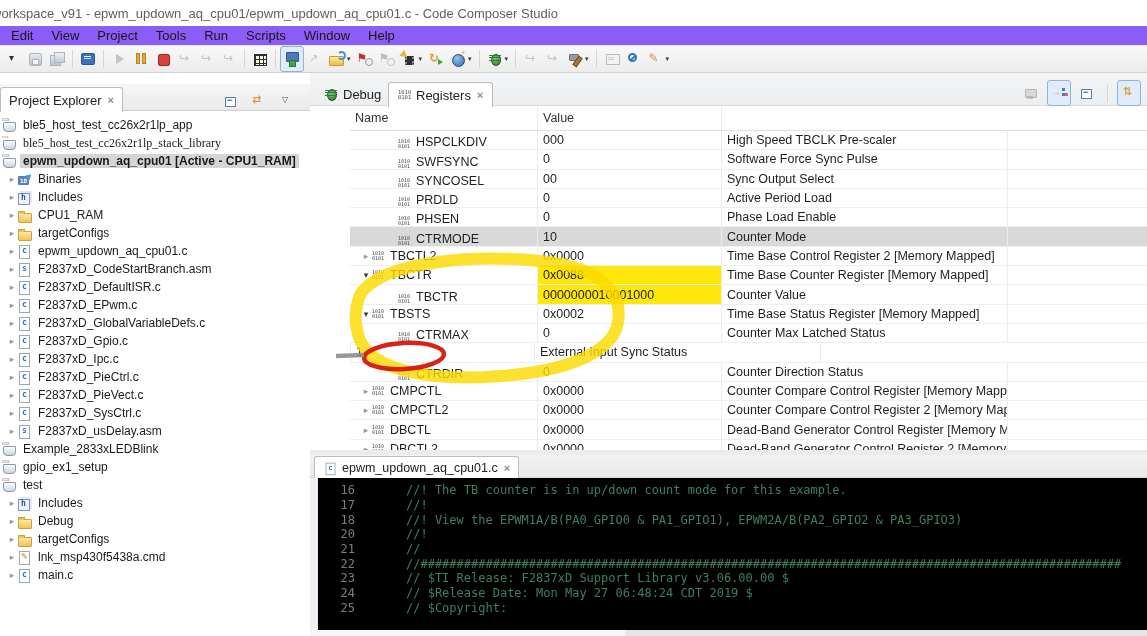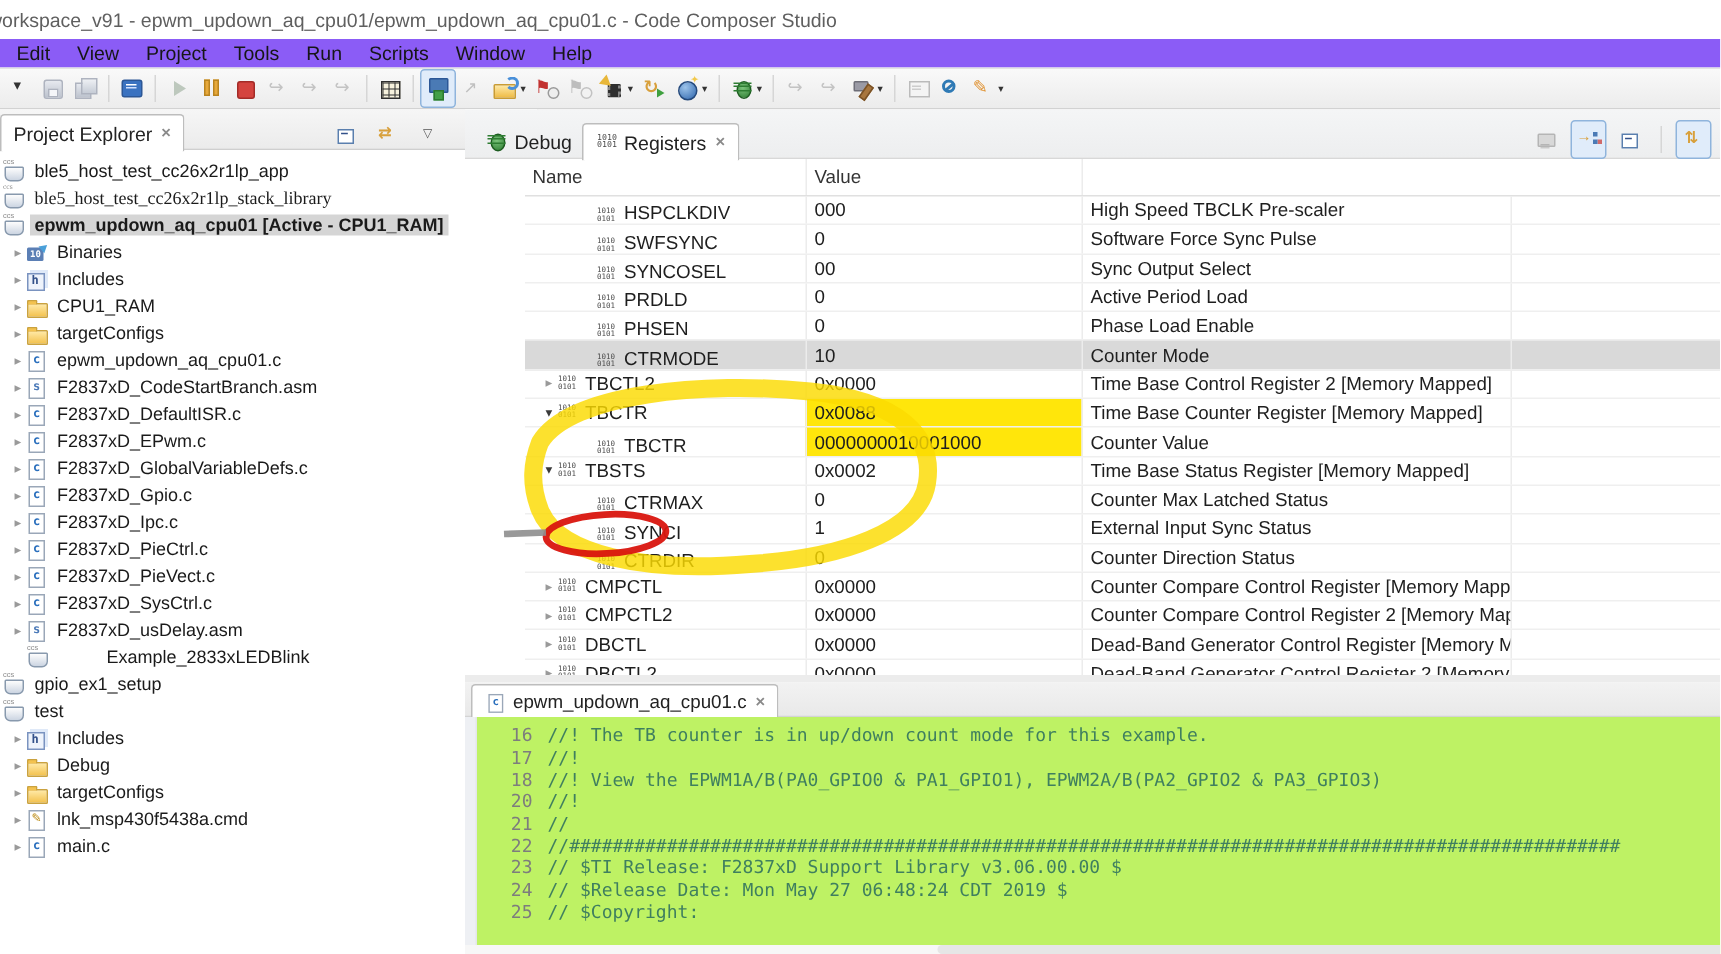--- a/index.html
+++ b/index.html
@@ -62,21 +62,21 @@
   .ti.linkdbg::after{content:"";position:absolute;right:2px;top:3px;width:3px;height:3px;background:#4a7ab5;box-shadow:0 5px 0 #4a7ab5,3px 5px 0 #d06a6a;}
   .ti.collapseall::before{content:"";position:absolute;left:2px;top:4px;width:9px;height:8px;border:1px solid #5a7fae;background:#fff;}
   .ti.collapseall::after{content:"−";position:absolute;left:4px;top:2px;font-size:9px;font-weight:bold;color:#33518a;}
   .ti.layout::before{content:"⇅";position:absolute;left:2px;top:0;font-size:11px;font-weight:bold;color:#d8a03c;}
   .ti.linkeditor::before{content:"⇄";position:absolute;left:1px;top:0;font-size:11px;font-weight:bold;color:#d8a03c;}
   .ti.viewmenu::before{content:"▽";position:absolute;left:3px;top:2px;font-size:8px;color:#555;}
   .ti.minimize::before{content:"";position:absolute;left:3px;top:7px;width:9px;height:2px;background:#5a5a5a;}
   .ti.maximize::before{content:"";position:absolute;left:3px;top:4px;width:9px;height:8px;border:1px solid #5a5a5a;border-top-width:2px;box-sizing:border-box;}
 
   
-  #pex{position:absolute;left:0;top:73px;width:359px;bottom:0;border-right:1px solid #c6c6c6;box-sizing:border-box;background:#fff;}
+  #pex{position:absolute;left:0;top:84px;width:359px;bottom:0;border-right:1px solid #c6c6c6;box-sizing:border-box;background:#fff;}
   #pex-head{position:absolute;left:0;top:0;right:0;height:27px;background:linear-gradient(#f6f6f6,#ebebeb);border-bottom:1px solid #cfcfcf;box-sizing:border-box;}
   .view-tab{position:absolute;left:0;top:3px;height:24px;background:#fff;border:1px solid #bdbdbd;border-bottom:none;border-radius:3px 3px 0 0;display:inline-flex;align-items:center;padding:0 8px;font-size:13px;color:#222;}
   .xclose{margin-left:6px;color:#8a8a8a;font-size:11px;font-weight:bold;}
   #pex-tools{position:absolute;right:4px;top:5px;display:flex;align-items:center;gap:6px;}
   #pex-body{position:absolute;left:0;top:27px;right:9px;bottom:0;overflow:hidden;padding-top:5px;}
   .titem{height:18px;display:flex;align-items:center;white-space:nowrap;}
   .chev{width:10px;flex:none;font-size:9px;text-align:center;color:#9a9a9a;}
   .chev.down{color:#3a3a3a;}
   .tlabel{padding:0 3px;font-size:12px;color:#1a1a1a;}
   .tlabel.sel{background:#d5d5d5;}
@@ -117,26 +117,26 @@
   .rrow.sel{background:#d9d9d9;}
   .rrow .rc-value.hl{background:#ffe60b;}
   .rname-reg{padding-left:10px;}
   .rname-bit{padding-left:48px;align-items:flex-end;}
 
   
   #sash{position:absolute;left:0;top:377px;right:0;height:5px;background:#ececec;}
   #editor{position:absolute;left:0;top:382px;right:0;bottom:0;}
   #ed-tabbar{position:absolute;left:0;top:0;right:0;height:23px;background:linear-gradient(#f2f2f2,#e9e9e9);border-bottom:1px solid #d4d4d4;box-sizing:border-box;}
   .ed-tab{position:absolute;left:4px;top:1px;height:22px;background:#fff;border:1px solid #bdbdbd;border-bottom:none;border-radius:3px 3px 0 0;display:inline-flex;align-items:center;padding:0 8px;font-size:12.5px;color:#222;}
-  #ed-body{position:absolute;left:0;top:23px;right:0;bottom:0;background:#bef264;overflow:hidden;font-family:"DejaVu Sans Mono","Liberation Mono",monospace;font-size:12px;}
+  #ed-body{position:absolute;left:0;top:23px;right:0;bottom:0;background:#000000;overflow:hidden;font-family:"DejaVu Sans Mono","Liberation Mono",monospace;font-size:12px;}
   #ed-ruler{position:absolute;left:0;top:0;width:7px;bottom:0;background:#eef0f4;border-right:1px solid #e4e6ea;}
   #codelines{position:absolute;left:7px;top:5px;right:0;}
   .cline{height:14.7px;display:flex;white-space:pre;align-items:center;}
   .lno{width:38px;text-align:right;padding-right:10px;color:#7d7d7d;flex:none;}
-  .lcode{color:#3f7f5f;}
+  .lcode{color:#3f7f5f;margin-left:41px;}
   #ed-hscroll{position:absolute;left:0;right:0;bottom:0;height:6px;background:#f7f7f7;}
   #ed-hthumb{position:absolute;left:315px;right:0;top:0;height:6px;background:#e6e6e6;border-radius:4px 0 0 4px;}
 
   
   #annot{position:absolute;left:0;top:0;pointer-events:none;z-index:40;}
 </style>
 </head>
 <body>
 
 <div id="screen">
@@ -357,21 +357,21 @@
         <div class="titem" style="padding-left: 7px;">
           <span class="chev">▸</span>
           <span class="tico cfile"></span>
           <span class="tlabel">F2837xD_SysCtrl.c</span>
         </div>
         <div class="titem" style="padding-left: 7px;">
           <span class="chev">▸</span>
           <span class="tico asmfile"></span>
           <span class="tlabel">F2837xD_usDelay.asm</span>
         </div>
-        <div class="titem" style="padding-left: 18px; gap: 32px;">
+        <div class="titem" style="padding-left: 2px;">
           <span class="tico project"></span>
           <span class="tlabel">Example_2833xLEDBlink</span>
         </div>
         <div class="titem" style="padding-left: 2px;">
           <span class="tico project"></span>
           <span class="tlabel">gpio_ex1_setup</span>
         </div>
         <div class="titem" style="padding-left: 2px;">
           <span class="tico project"></span>
           <span class="tlabel">test</span>
@@ -539,24 +539,20 @@
             <div class="rrow">
               <div class="rc rc-name rname-bit">
                 <span class="bini">1010<br>0101</span>
                 <span>CTRMAX</span>
               </div>
               <div class="rc rc-value">0</div>
               <div class="rc rc-desc">Counter Max Latched Status</div>
               <div class="rc rc-extra"></div>
             </div>
             <div class="rrow">
-              <div class="rc rc-name rname-bit">
-                <span class="bini">1010<br>0101</span>
-                <span>SYNCI</span>
-              </div>
               <div class="rc rc-value">1</div>
               <div class="rc rc-desc">External Input Sync Status</div>
               <div class="rc rc-extra"></div>
             </div>
             <div class="rrow">
               <div class="rc rc-name rname-bit">
                 <span class="bini">1010<br>0101</span>
                 <span>CTRDIR</span>
               </div>
               <div class="rc rc-value">0</div>

